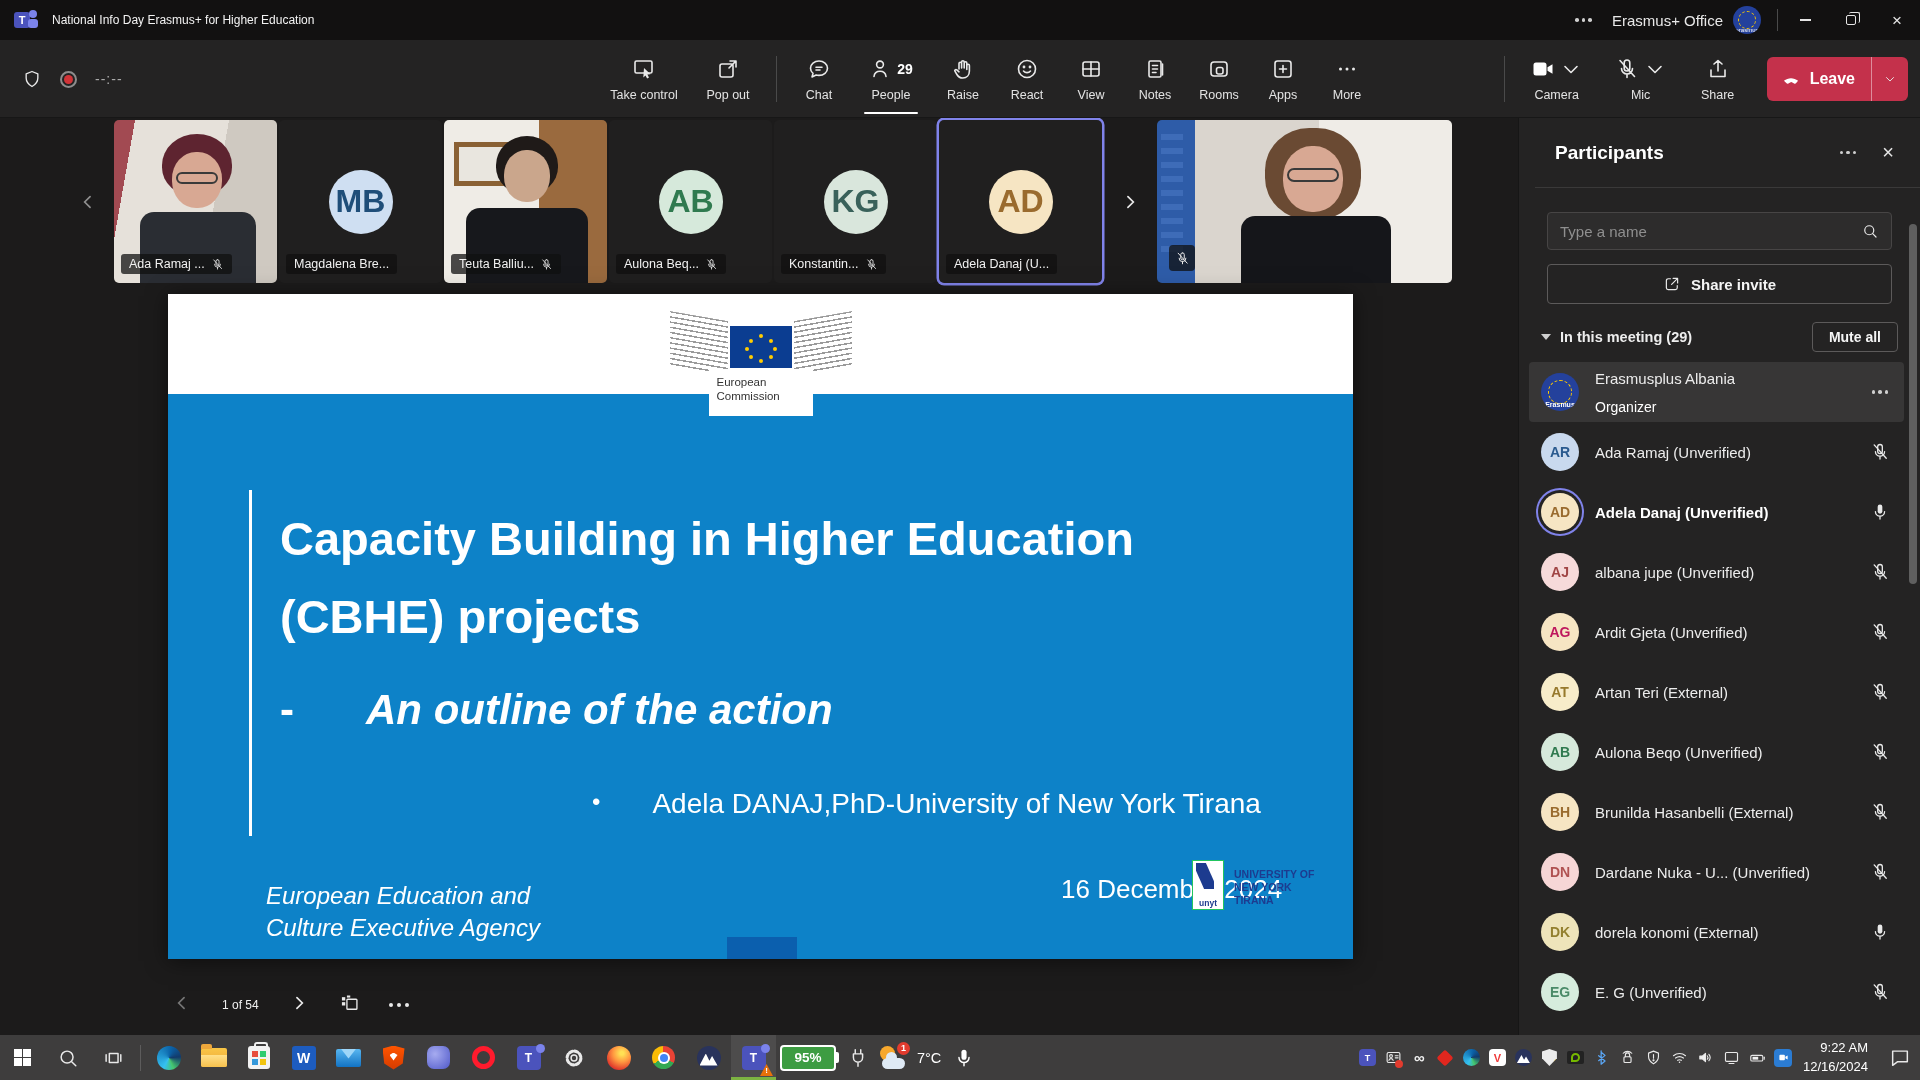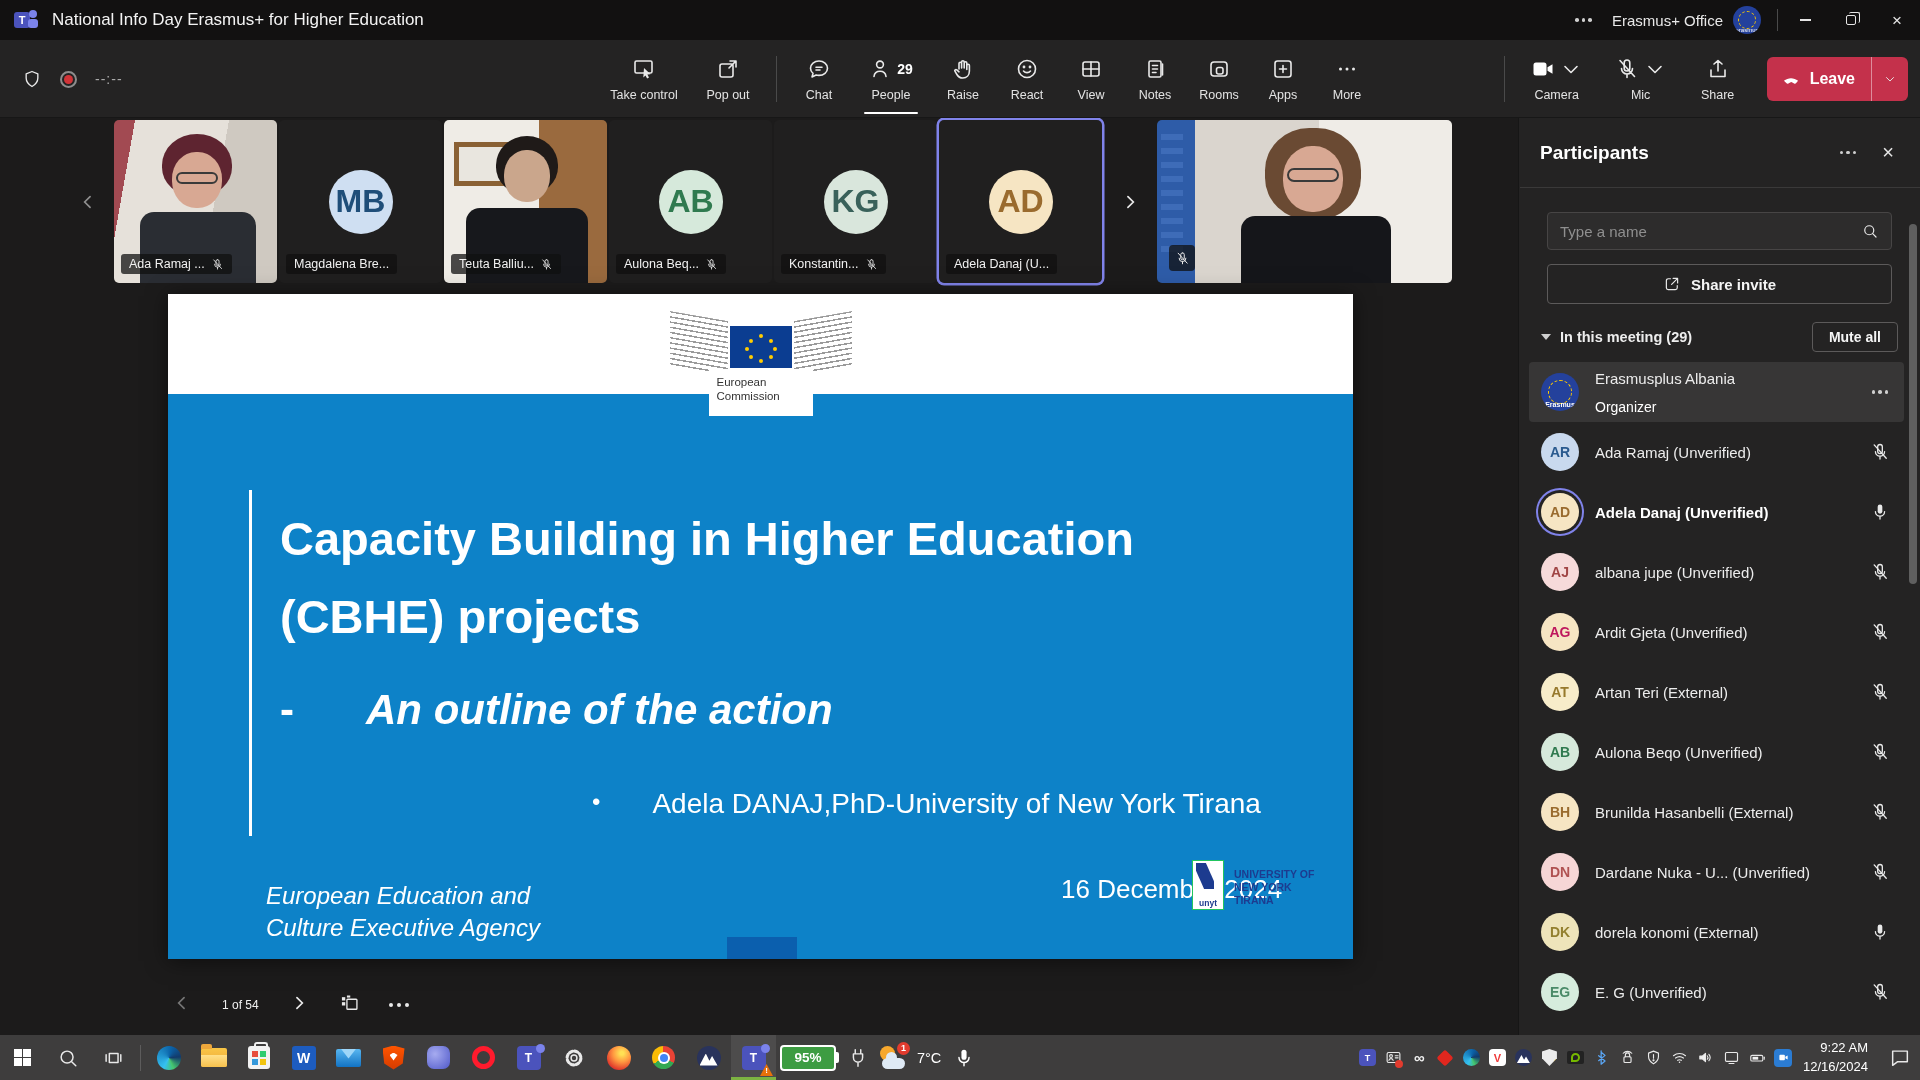--- a/index.html
+++ b/index.html
@@ -6,21 +6,21 @@
   html,body { width:1920px; height:1080px; overflow:hidden; }
   body { font-family:"Liberation Sans", sans-serif; background:#1c1b1b; color:#fff; position:relative; }
   .svgi { stroke:#e9e9e9; fill:none; stroke-width:1.6; stroke-linecap:round; stroke-linejoin:round; }
 
   
   .titlebar { position:absolute; top:0; left:0; right:0; height:40px; background:#121111; display:flex; align-items:center; z-index:30; }
   .t-logo { width:24px; height:24px; margin-left:14px; position:relative; }
   .t-logo .sq { position:absolute; left:0; top:4px; width:16px; height:16px; background:#4b53bc; border-radius:3px; color:#fff; font-size:11px; font-weight:bold; display:flex; align-items:center; justify-content:center; }
   .t-logo .p1 { position:absolute; right:1px; top:2px; width:8px; height:8px; background:#7b83eb; border-radius:50%; }
   .t-logo .p2 { position:absolute; right:0; top:11px; width:10px; height:9px; background:#7b83eb; border-radius:3px; }
-  .t-title { margin-left:14px; font-size:17px; color:#f3f3f3; }
+  .t-title { margin-left:14px; font-size:12px; color:#f3f3f3; }
   .t-right { margin-left:auto; display:flex; align-items:center; height:100%; }
   .dots3 { display:inline-flex; gap:3px; padding:0 14px; }
   .dots3 i { width:3.5px; height:3.5px; border-radius:50%; background:#cfcfcf; }
   .t-account { font-size:15px; color:#e8e8e8; margin:0 10px 0 6px; }
   .eu-avatar { width:28px; height:28px; border-radius:50%; background:#24419c; position:relative; overflow:hidden; margin-right:12px; }
   .eu-avatar::before { content:""; position:absolute; inset:5px; border:1.4px dashed #ffcc00; border-radius:50%; }
   .eu-avatar i { position:absolute; bottom:1px; left:0; right:0; font-size:6px; font-style:normal; color:#fff; text-align:center; }
   .t-sep { width:1px; height:22px; background:#4a4a4a; margin:0 4px; }
   .winbtn { width:46px; height:40px; display:flex; align-items:center; justify-content:center; color:#e6e6e6; }
   .min-glyph { width:11px; height:1.5px; background:#e6e6e6; display:inline-block; }
@@ -105,21 +105,21 @@
   
   .deck { position:absolute; left:172px; bottom:45px; height:61px; display:flex; align-items:center; gap:30px; }
   .deck svg { width:20px; height:20px; }
   .deck .pg { font-size:12px; color:#f0f0f0; }
   .deck .dim svg { stroke:#767676; }
   .ddots { display:inline-flex; gap:4px; }
   .ddots i { width:4px; height:4px; border-radius:50%; background:#e9e9e9; }
 
   
   .panel { position:absolute; top:118px; right:0; width:402px; bottom:45px; background:#242323; border-left:1px solid #161616; z-index:20; }
-  .p-head { position:absolute; top:0; left:1px; right:0; height:70px; border-bottom:1px solid #3a3939; display:flex; align-items:center; padding:0 20px; }
+  .p-head { position:absolute; top:0; left:16px; right:0; height:70px; border-bottom:1px solid #3a3939; display:flex; align-items:center; padding:0 20px; }
   .p-head .ttl { font-size:19px; font-weight:bold; }
   .p-head .sp { margin-left:auto; display:flex; align-items:center; gap:6px; }
   .p-close { font-size:20px; color:#e6e6e6; padding:4px 6px; }
   .p-search { position:absolute; top:94px; left:28px; right:28px; height:38px; background:#2d2c2c; border:1px solid #474545; border-radius:4px; display:flex; align-items:center; padding:0 12px; }
   .p-search input { flex:1; background:transparent; border:none; outline:none; color:#f0f0f0; font-size:15px; font-family:inherit; }
   .p-search input::placeholder { color:#8f8f8f; }
   .p-search svg { width:18px; height:18px; }
   .p-share { position:absolute; top:146px; left:28px; right:28px; height:40px; border:1px solid #5c5a5a; border-radius:4px; display:flex; align-items:center; justify-content:center; gap:10px; font-size:15px; font-weight:bold; color:#f5f5f5; }
   .p-share svg { width:18px; height:18px; }
   .p-section { position:absolute; top:200px; left:22px; right:22px; height:38px; display:flex; align-items:center; }

